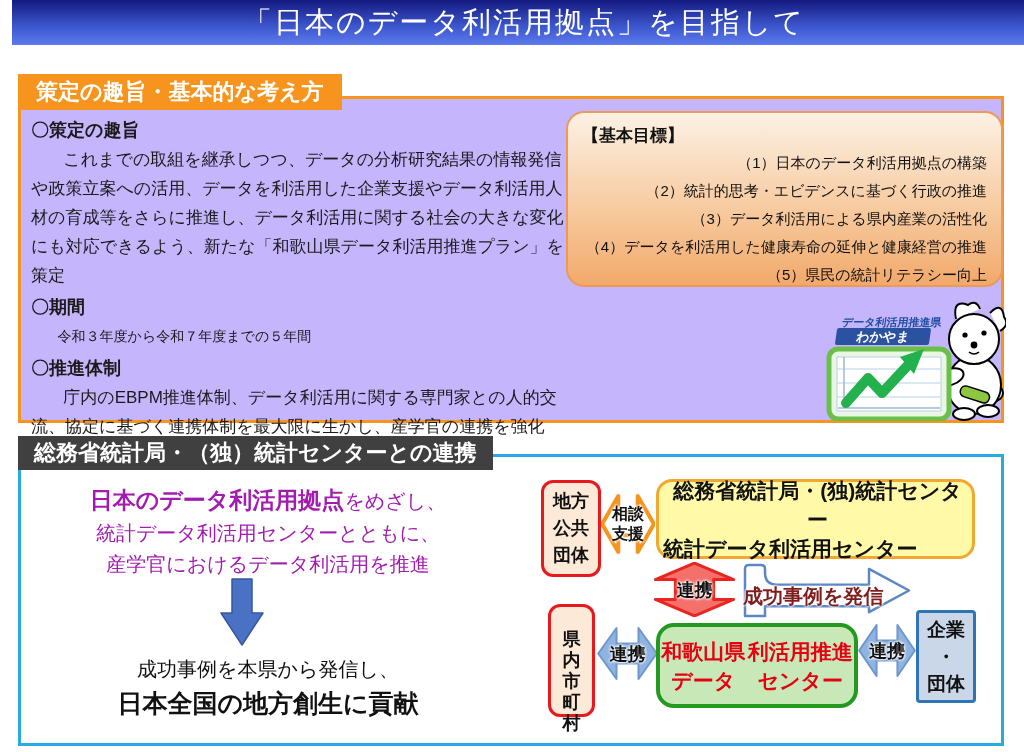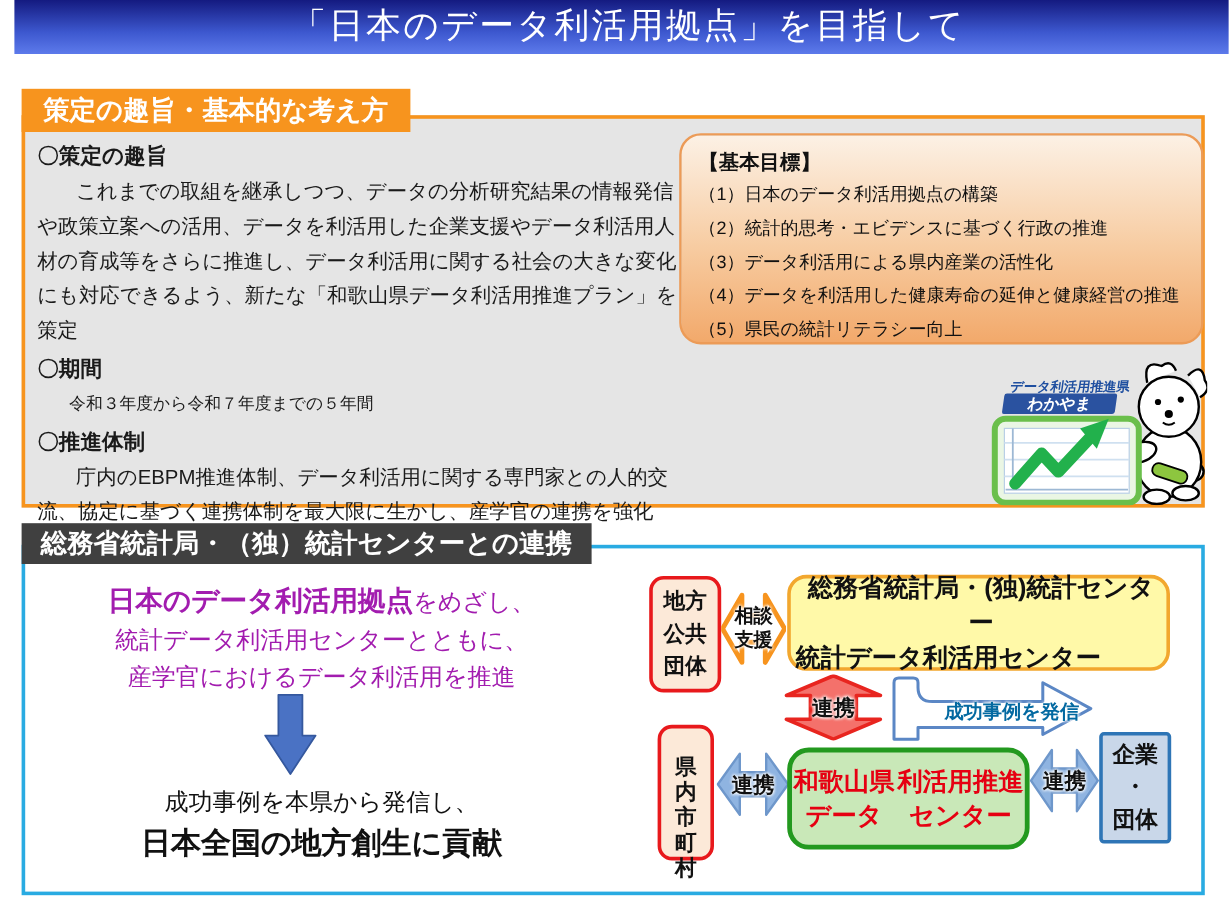--- a/index.html
+++ b/index.html
@@ -12,36 +12,36 @@
   .banner h1{margin:0;font-size:29px;line-height:45px;text-align:center;color:#ffffff;
     font-weight:500;letter-spacing:2px;}
 
   
   .tab{position:absolute;color:#fff;font-weight:600;white-space:nowrap;z-index:3;}
   .tab-orange{left:18px;top:74px;height:36px;line-height:36px;font-size:22px;
     padding:0 18px;background:#F7941E;}
   .tab-cyan{left:18px;top:436px;height:34px;line-height:34px;font-size:22px;
     padding:0 16px;background:#404040;}
   .sec1-box{position:absolute;left:18px;top:96px;width:986px;height:327px;
-    border:3px solid #F7941E;background:#e5e5e5;box-sizing:border-box;z-index:1;}
+    border:3px solid #F7941E;background:#c4b5fd;box-sizing:border-box;z-index:1;}
   .sec2-box{position:absolute;left:18px;top:454px;width:986px;height:292px;
     border:3px solid #29ABE2;background:#fff;box-sizing:border-box;z-index:1;}
 
   
   .s1-left{position:absolute;left:10px;top:16px;width:540px;color:#1a1a1a;}
   .s1-head{font-size:18px;font-weight:bold;line-height:30px;}
   .s1-body{font-size:17px;line-height:29px;text-indent:1.9em;margin:0 0 2px 0;}
   .s1-oneline{font-size:14px;line-height:29px;padding-left:1.9em;margin:0 0 2px 0;}
 
   
   .goals{position:absolute;left:545px;top:12px;width:437px;height:176px;box-sizing:border-box;
     border:2px solid #EC9B57;border-radius:18px;padding:10px 14px;
     background:linear-gradient(180deg,#FCF1E5 0%,#F7CBA0 55%,#F2A96B 100%);}
   .goals-title{font-size:17px;font-weight:bold;line-height:26px;color:#111;}
-  .goals-item{font-size:15px;line-height:28px;color:#111;white-space:nowrap;}
+  .goals-item{font-size:15px;line-height:28px;color:#111;white-space:nowrap;text-align:right;}
 
   
   .mascot{position:absolute;left:803px;top:198px;width:182px;height:124px;}
   .badge-top{position:absolute;left:18px;top:18px;font-size:11px;font-weight:bold;
     color:#1f4fa0;transform:skewX(-8deg);white-space:nowrap;}
   .badge-bottom{position:absolute;left:12px;top:31px;width:94px;height:17px;background:#2a52a0;
     color:#fff;font-size:13px;font-weight:bold;text-align:center;line-height:17px;
     transform:skewX(-8deg);border-radius:2px;}
 
   
@@ -80,22 +80,22 @@
     text-shadow:0 0 3px #fff,0 0 3px #fff,0 0 3px #fff;}
   .consult{left:63px;top:27px;width:54px;height:70px;}
   .consult .arr-label{font-size:16px;line-height:20px;}
   .consult .arr-label span{width:2.1em;display:block;text-align:center;}
   .renkei-top{left:113px;top:100px;width:87px;height:55px;}
   .renkei-top .arr-label{font-size:18px;}
   .renkei-left{left:59px;top:158px;width:61px;height:67px;}
   .renkei-right{left:320px;top:155px;width:58px;height:67px;}
   .renkei-h .arr-label{font-size:18px;}
   .bent{left:205px;top:101px;width:168px;height:55px;}
-  .bent .arr-label{justify-content:flex-start;padding-left:44px;box-sizing:border-box;
-    align-items:flex-start;padding-top:20px;font-size:16px;color:#0369a1;}
+  .bent .arr-label{justify-content:flex-start;box-sizing:border-box;
+    align-items:flex-start;padding-top:20px;font-size:20px;color:#7f1d1d;}
 </style>
 </head>
 <body>
 
 <div class="page">
 
   <header class="banner">
     <h1>「日本のデータ利活用拠点」を目指して</h1>
   </header>
 

